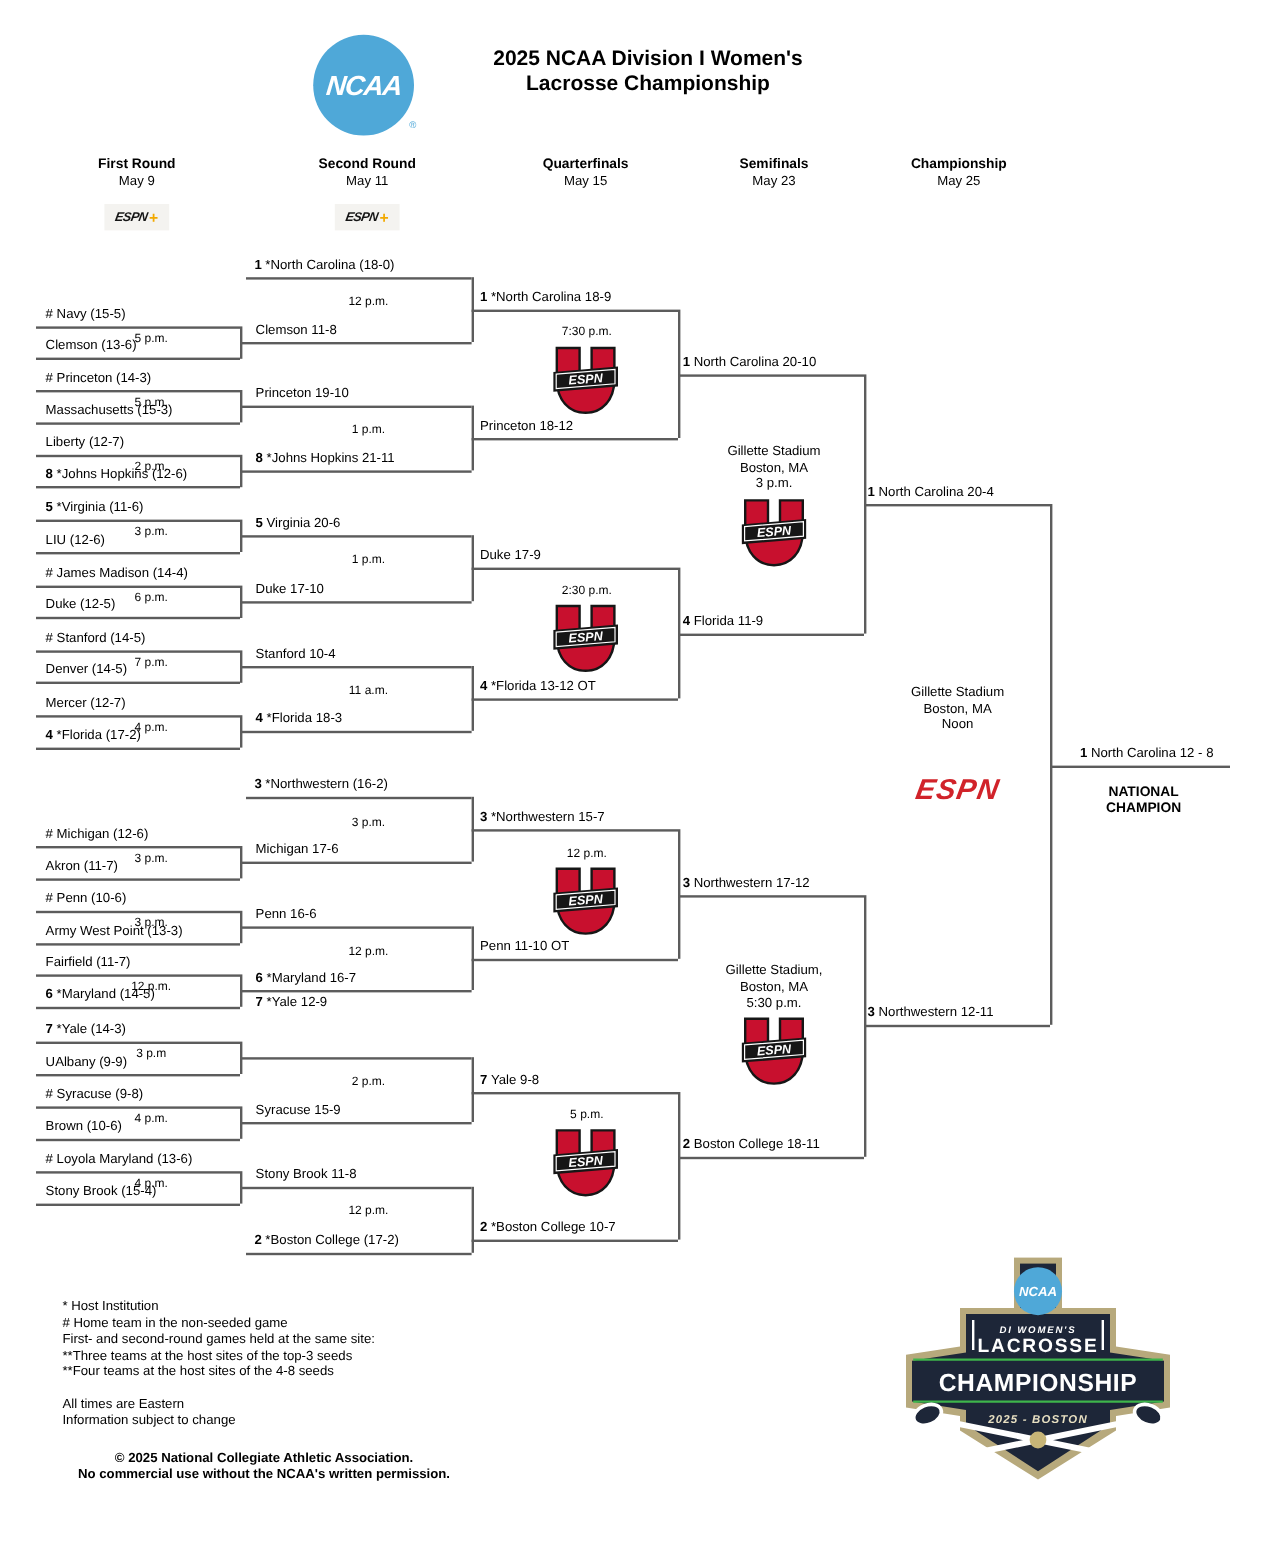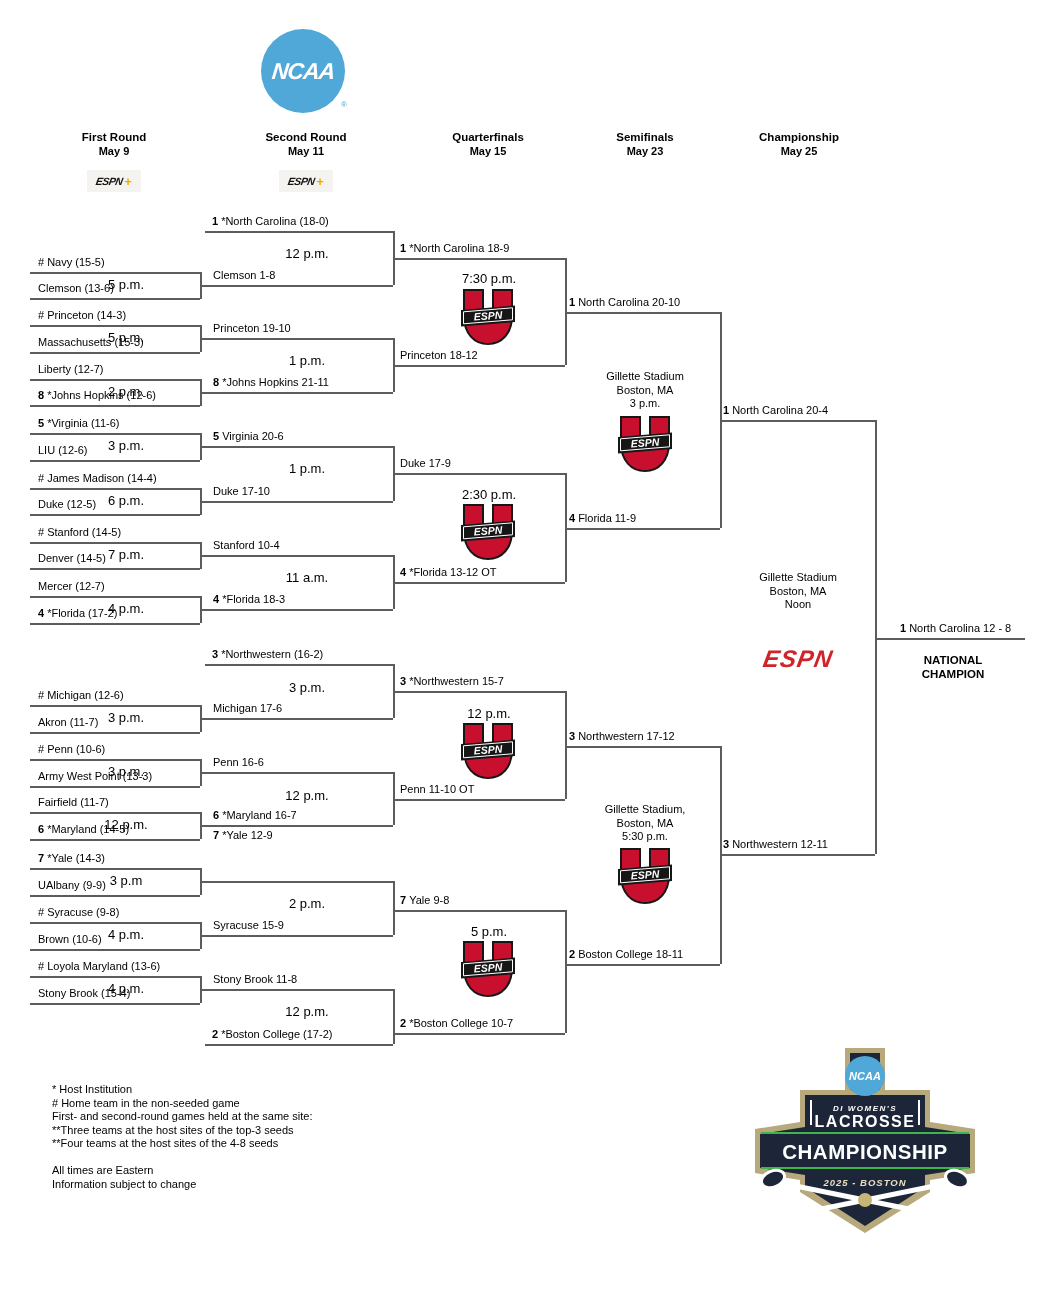--- a/index.html
+++ b/index.html
@@ -2,24 +2,24 @@
 <html><head>
 <meta charset="utf-8">
 <style>
   html,body{margin:0;padding:0;background:#fff;}
   #page{position:relative;width:1060px;height:1296px;background:#fff;overflow:hidden;
         font-family:"Liberation Sans",sans-serif;color:#000;}
   .hl{position:absolute;height:1.5px;background:#5c5c5c;display:block;}
   .vl{position:absolute;width:1.5px;background:#5c5c5c;display:block;}
   .lbl{position:absolute;font-size:11px;line-height:13px;white-space:nowrap;}
   .lbl b{font-weight:bold;margin-right:3px;}
-  .time{position:absolute;font-size:13px;transform:translateX(-50%);white-space:nowrap;text-align:center;}
+  .time{position:absolute;font-size:10px;transform:translateX(-50%);white-space:nowrap;text-align:center;}
   .ctr{position:absolute;transform:translateX(-50%);text-align:center;white-space:nowrap;}
   .rh{font-weight:bold;font-size:11.5px;line-height:14px;}
-  .rd{font-size:11px;line-height:14px;font-weight:bold;}
+  .rd{font-size:11px;line-height:14px;}
   .venue{font-size:11px;line-height:13.7px;}
   .champlbl{font-weight:bold;font-size:11.5px;line-height:14px;}
   .title{font-weight:bold;font-size:17.5px;line-height:21px;}
   .fnote{position:absolute;font-size:11px;line-height:13.5px;white-space:nowrap;}
   .copy{font-weight:bold;font-size:11px;line-height:14px;}
   .ncaa-circle{position:absolute;left:261px;top:29px;width:84px;height:84px;border-radius:50%;
         background:#4FA8D8;display:flex;align-items:center;justify-content:center;}
   .ncaa-t{color:#fff;font-weight:bold;font-style:italic;font-size:23px;letter-spacing:-1px;transform:skewX(-6deg);}
   .reg{position:absolute;font-size:8px;color:#4FA8D8;}
   .espnplus{position:absolute;width:54px;height:22px;background:#f4f3f0;display:flex;
@@ -42,20 +42,24 @@
     <text x="27" y="31.5" text-anchor="middle" font-size="10.5" font-weight="bold" font-style="italic" fill="#ffffff" transform="rotate(-4 27 28)">ESPN</text>
   </symbol>
 </svg>
 
 <div id="page">
 
   <div class="ncaa-circle">
     <span class="ncaa-t">NCAA</span>
   </div>
   <div class="reg" style="left:341px;top:100px">®</div>
+  <div class="ctr title" style="left:540px;top:38px">
+    <div>2025 NCAA Division I Women's</div>
+    <div>Lacrosse Championship</div>
+  </div>
 
   <div class="ctr" style="left:114px;top:130px">
     <div class="rh">First Round</div>
     <div class="rd">May 9</div>
   </div>
   <div class="ctr" style="left:306px;top:130px">
     <div class="rh">Second Round</div>
     <div class="rd">May 11</div>
   </div>
   <div class="ctr" style="left:488px;top:130px">
@@ -166,21 +170,21 @@
   <i class="hl" style="left:200px;top:881px;width:193px"></i>
   <i class="hl" style="left:30px;top:922px;width:170px"></i>
   <i class="hl" style="left:30px;top:949px;width:170px"></i>
   <i class="vl" style="left:200px;top:922px;height:27px"></i>
   <i class="hl" style="left:200px;top:935px;width:193px"></i>
   <i class="hl" style="left:30px;top:976px;width:170px"></i>
   <i class="hl" style="left:30px;top:1003px;width:170px"></i>
   <i class="vl" style="left:200px;top:976px;height:27px"></i>
   <i class="hl" style="left:200px;top:989px;width:193px"></i>
 
-  <div class="lbl" style="left:213px;top:269px"><span>Clemson 1-8</span></div>
+  <div class="lbl" style="left:213px;top:269px"><span>Clemson 11-8</span></div>
   <div class="lbl" style="left:213px;top:322px"><span>Princeton 19-10</span></div>
   <div class="lbl" style="left:213px;top:376px"><b>8</b><span>*Johns Hopkins 21-11</span></div>
   <div class="lbl" style="left:213px;top:430px"><b>5</b><span>Virginia 20-6</span></div>
   <div class="lbl" style="left:213px;top:485px"><span>Duke 17-10</span></div>
   <div class="lbl" style="left:213px;top:539px"><span>Stanford 10-4</span></div>
   <div class="lbl" style="left:213px;top:593px"><b>4</b><span>*Florida 18-3</span></div>
   <div class="lbl" style="left:213px;top:702px"><span>Michigan 17-6</span></div>
   <div class="lbl" style="left:213px;top:756px"><span>Penn 16-6</span></div>
   <div class="lbl" style="left:213px;top:809px"><b>6</b><span>*Maryland 16-7</span></div>
   <div class="lbl" style="left:213px;top:829px"><b>7</b><span>*Yale 12-9</span></div>
@@ -303,20 +307,24 @@
     <div>CHAMPION</div>
   </div>
 
   <div class="fnote" style="left:52px;top:1083px">* Host Institution</div>
   <div class="fnote" style="left:52px;top:1097px"># Home team in the non-seeded game</div>
   <div class="fnote" style="left:52px;top:1110px">First- and second-round games held at the same site:</div>
   <div class="fnote" style="left:52px;top:1124px">**Three teams at the host sites of the top-3 seeds</div>
   <div class="fnote" style="left:52px;top:1137px">**Four teams at the host sites of the 4-8 seeds</div>
   <div class="fnote" style="left:52px;top:1164px">All times are Eastern</div>
   <div class="fnote" style="left:52px;top:1178px">Information subject to change</div>
+  <div class="ctr copy" style="left:220px;top:1208px">
+    <div>© 2025 National Collegiate Athletic Association.</div>
+    <div>No commercial use without the NCAA's written permission.</div>
+  </div>
 
   <svg viewBox="0 0 224 192" style="position:absolute;left:753px;top:1045px;width:224px;height:192px">
     <rect x="92" y="3" width="40" height="62" fill="#B7A97C"></rect>
     <rect x="97" y="8" width="30" height="57" fill="#1D2638"></rect>
     <polygon points="47,45 177,45 177,77 222,84 222,128 177,135 177,147 112,188 47,147 47,135 2,128 2,84 47,77" fill="#B7A97C"></polygon>
     <polygon points="52,50 172,50 172,82 217,89 217,123 172,130 172,142 112,181 52,142 52,130 7,123 7,89 52,82" fill="#1D2638"></polygon>
     <line x1="8" y1="88" x2="216" y2="88" stroke="#3EB54B" stroke-width="2"></line>
     <line x1="8" y1="123" x2="216" y2="123" stroke="#3EB54B" stroke-width="2"></line>
     <path d="M58,55 v25 M166,55 v25" stroke="#ffffff" stroke-width="2" fill="none"></path>
     <line x1="28" y1="138" x2="200" y2="173" stroke="#ffffff" stroke-width="5"></line>

